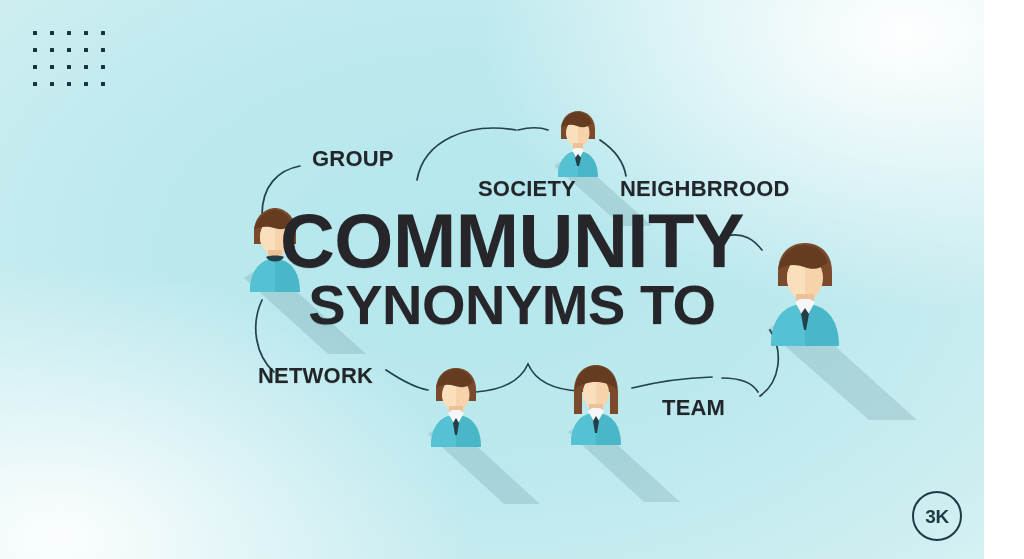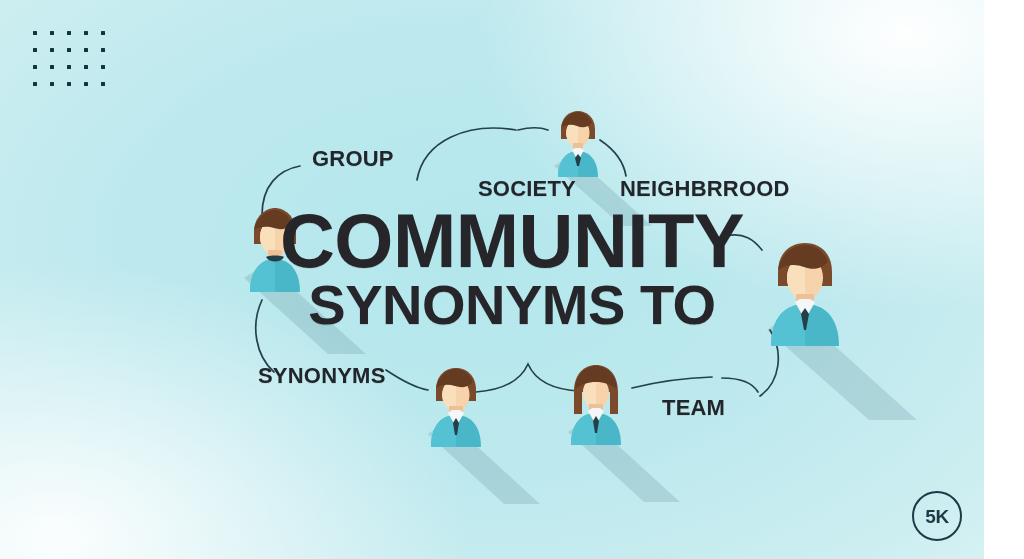--- a/index.html
+++ b/index.html
@@ -228,25 +228,25 @@
       <path d="M 11,83 C 11,62 21,51 36,51 C 51,51 61,62 61,83 Z" fill="#49b7c8"></path>
       <path d="M 36,51 C 21,51 11,62 11,83 L 36,83 Z" fill="#54c2d2"></path>
       <path d="M 28,49 L 36,63 L 44,49 L 40,46 L 32,46 Z" fill="#f4f6f7"></path>
       <path d="M 36,54 L 39,59 L 37,71 L 35,71 L 33,59 Z" fill="#243f4a"></path>
     </svg>
   </div>
 
   <div class="kw kw-group">GROUP</div>
   <div class="kw kw-society">SOCIETY</div>
   <div class="kw kw-neighbrrood">NEIGHBRROOD</div>
-  <div class="kw kw-network">SYNONYMS</div>
+  <div class="kw kw-network">NETWORK</div>
   <div class="kw kw-team">TEAM</div>
 
   <div id="headline">
     <span class="line line2">COMMUNITY</span>
     <span class="line line1">SYNONYMS TO</span>
   </div>
 
   <div id="badge-4k">
-    <span>5K</span>
+    <span>3K</span>
   </div>
 
 </div>
 
 </body></html>

